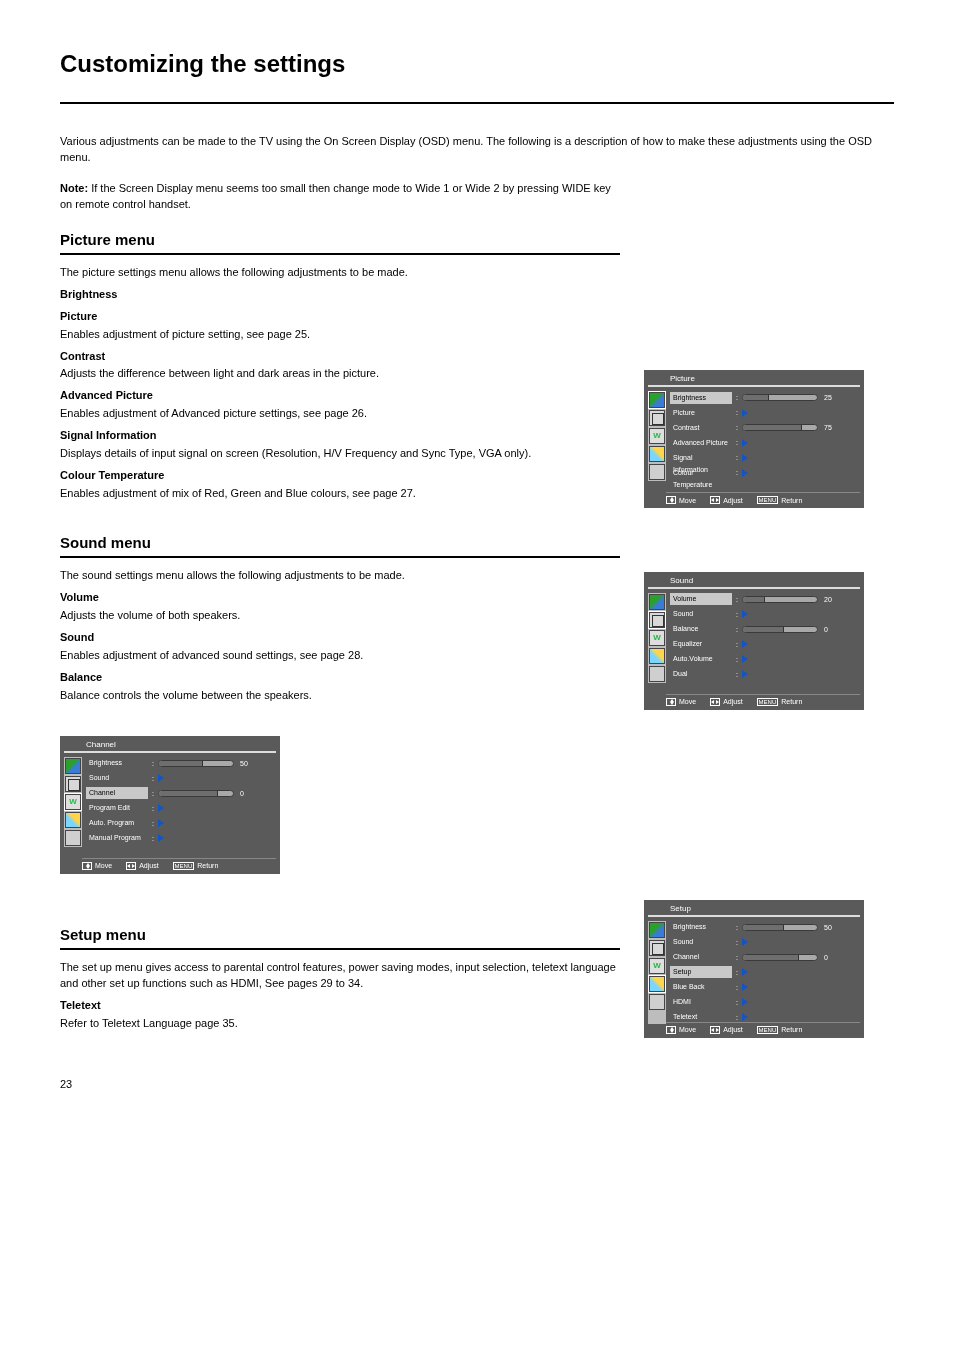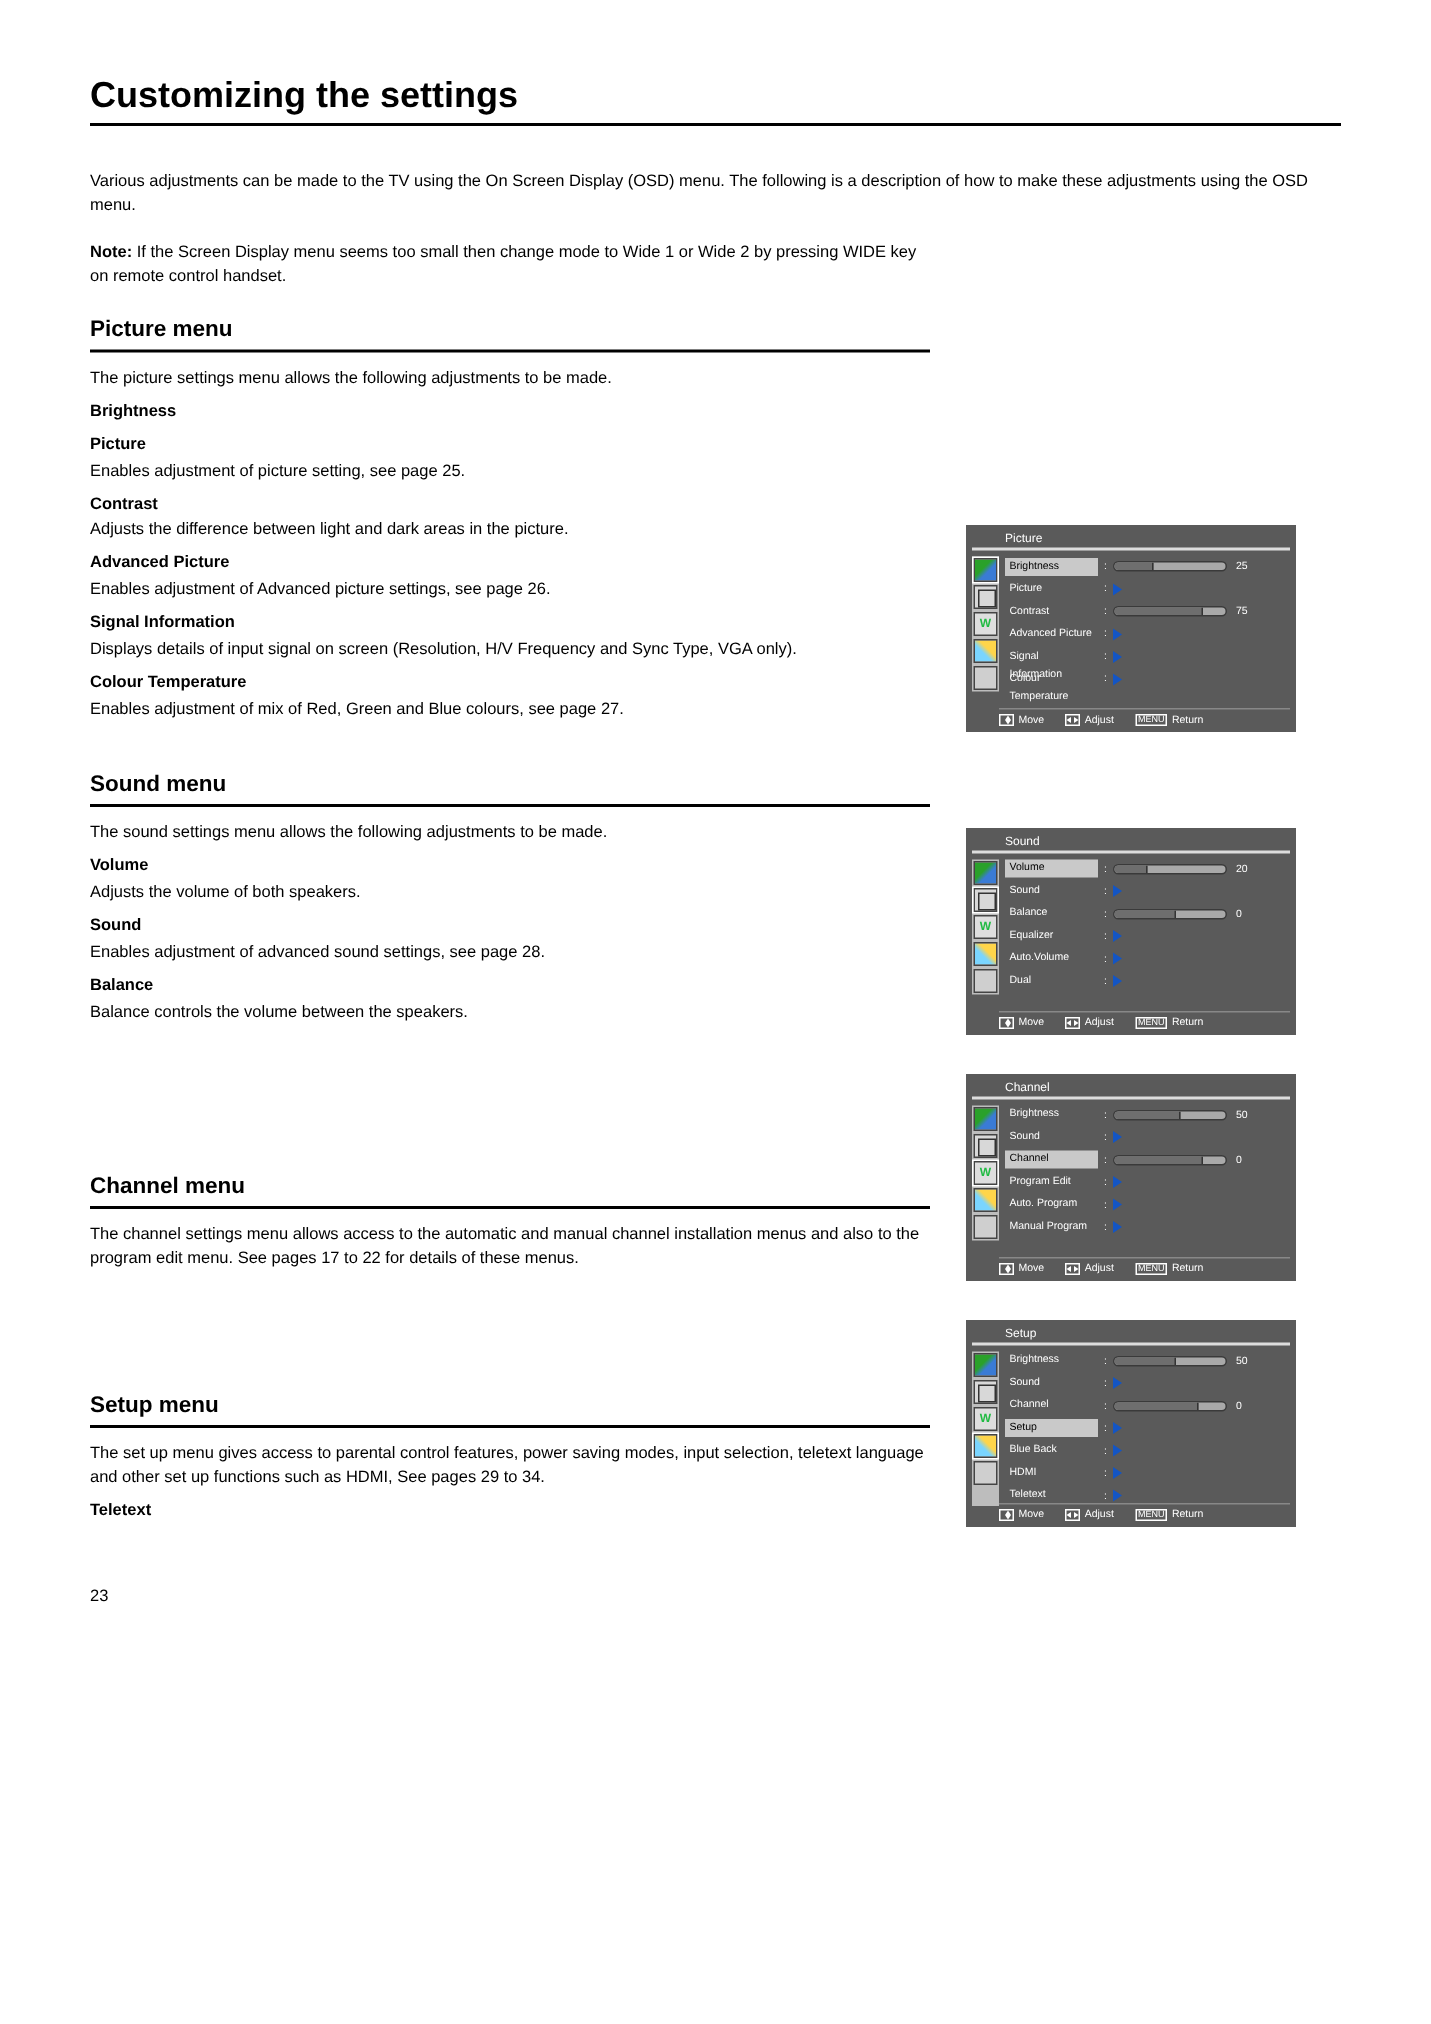--- a/index.html
+++ b/index.html
@@ -7,21 +7,21 @@
     font-family: Arial, Helvetica, sans-serif;
     background: #fff;
     width: 954px;
     margin: 0 auto;
     padding: 50px 60px 40px 60px;
     color: #000;
   }
   .page-title {
     font-size: 24px;
     font-weight: bold;
-    padding-bottom: 4px;
+    padding-bottom: 24px;
     border-bottom: 2px solid #000;
     margin-bottom: 30px;
   }
   .intro {
     font-size: 11px;
     line-height: 1.45;
     margin-bottom: 15px;
   }
   .note {
     font-size: 11px;
@@ -376,26 +376,20 @@
               <span>Return</span>
             </div>
           </div>
         </div>
       </div>
   </div>
 </div>
 
 <div class="section">
   <div class="section-row">
-    <div class="section-text">
-      <div class="section-heading">Channel menu</div>
-      <div class="section-desc">
-        <p>The channel settings menu allows access to the automatic and manual channel installation menus and also to the program edit menu. See pages 17 to 22 for details of these menus.</p>
-      </div>
-    </div>
     <div class="osd-wrap">
         <div class="osd">
           <div class="osd-title">Channel</div>
           <div class="osd-hr"></div>
           <div class="osd-body">
             <div class="osd-icons">
               <div class="osd-icon osd-ico-picture"></div>
               <div class="osd-icon osd-ico-sound"></div>
               <div class="osd-icon osd-ico-channel" style="outline: rgb(255, 255, 255) solid 1px;">W</div>
               <div class="osd-icon osd-ico-setup"></div>
@@ -459,20 +453,21 @@
   </div>
 </div>
 
 <div class="section">
   <div class="section-row">
     <div class="section-text">
       <div class="section-heading">Setup menu</div>
       <div class="section-desc">
         <p>The set up menu gives access to parental control features, power saving modes, input selection, teletext language and other set up functions such as HDMI, See pages 29 to 34.</p>
         <div class="sub-h">Teletext</div>
+        <p>Refer to Teletext Language page 35.</p>
       </div>
     </div>
     <div class="osd-wrap">
         <div class="osd">
           <div class="osd-title">Setup</div>
           <div class="osd-hr"></div>
           <div class="osd-body">
             <div class="osd-icons">
               <div class="osd-icon osd-ico-picture"></div>
               <div class="osd-icon osd-ico-sound"></div>

